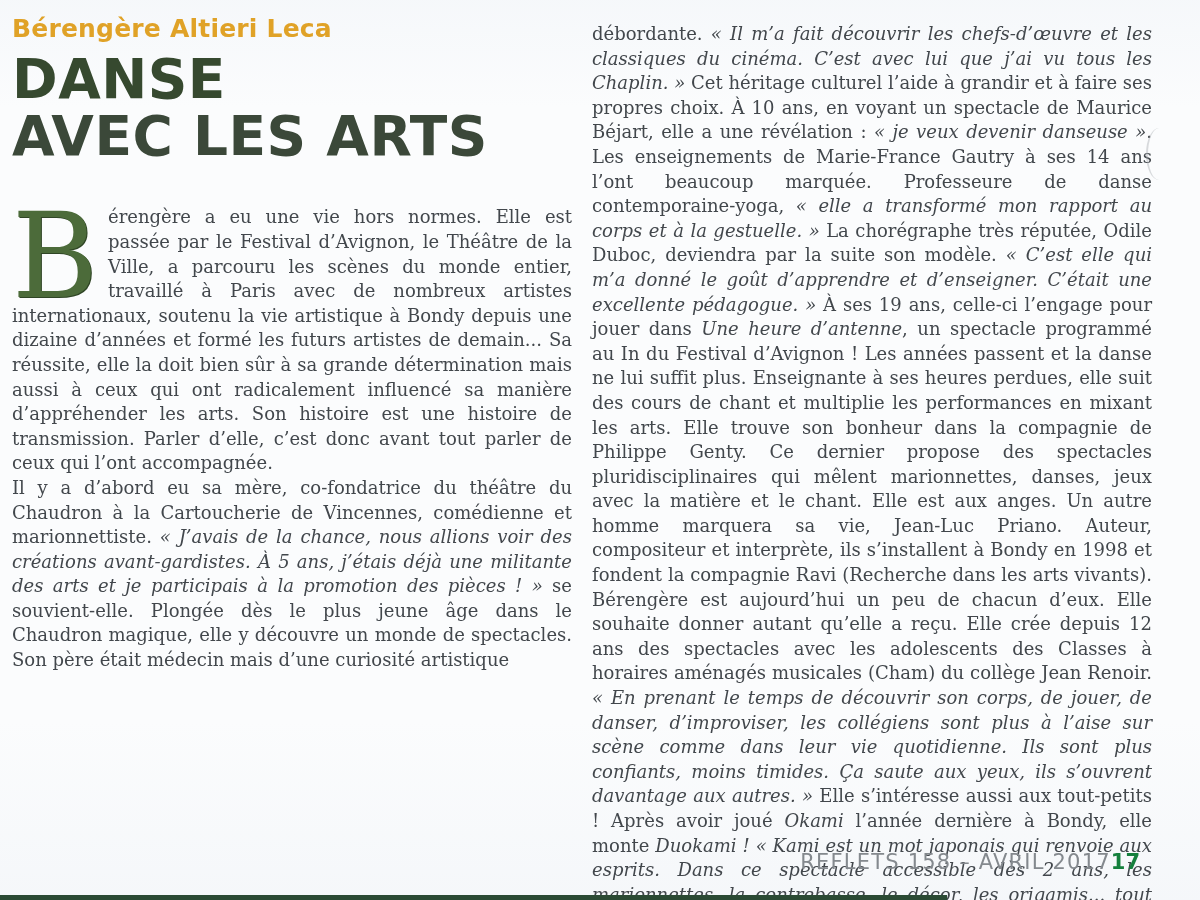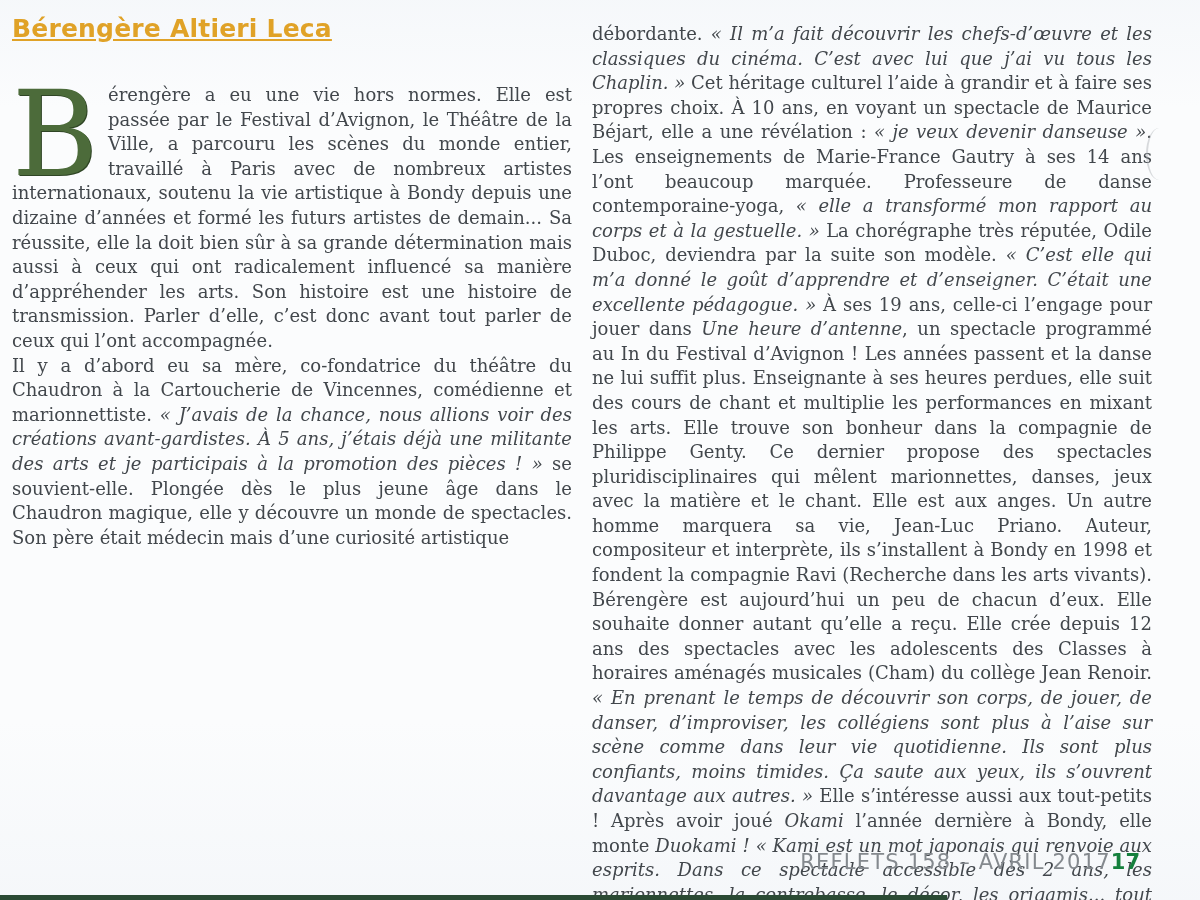--- a/index.html
+++ b/index.html
@@ -31,21 +31,20 @@
   .col { width: 560px; flex: 0 0 560px; }
   .col-right { padding-top: 8px; }
 
   .kicker {
     font-family: "DejaVu Sans", sans-serif;
     font-weight: bold;
     font-size: 25px;
     color: #e0a227;
     letter-spacing: 0.2px;
     margin-bottom: 8px;
-    text-decoration: underline;
   }
 
   .headline {
     font-family: "DejaVu Sans", sans-serif;
     font-weight: bold;
     font-size: 55px;
     line-height: 1.04;
     letter-spacing: 0.5px;
     color: #36492f;
   }
@@ -117,20 +116,24 @@
 </head>
 <body>
 
 <div class="scan-overlay"></div>
 
 <div class="content">
 
   <div class="col col-left">
     <div class="kicker">Bérengère Altieri Leca</div>
 
+    <h1 class="headline">
+      <div class="line1">DANSE</div>
+      <div class="line2">AVEC LES ARTS</div>
+    </h1>
 
 
   <p class="body-para"><span class="dropcap">B</span><span class="">érengère a eu une vie hors normes. Elle est passée par le Festival d’Avignon, le Théâtre de la Ville, a parcouru les scènes du monde entier, travaillé à Paris avec de nombreux artistes internationaux, soutenu la vie artistique à Bondy depuis une dizaine d’années et formé les futurs artistes de demain... Sa réussite, elle la doit bien sûr à sa grande détermination mais aussi à ceux qui ont radicalement influencé sa manière d’appréhender les arts. Son histoire est une histoire de transmission. Parler d’elle, c’est donc avant tout parler de ceux qui l’ont accompagnée.</span></p>
       <p class="body-para"><span class="">Il y a d’abord eu sa mère, co-fondatrice du théâtre du Chaudron à la Cartoucherie de Vincennes, comédienne et marionnettiste. </span><span class="it">« J’avais de la chance, nous allions voir des créations avant-gardistes. À 5 ans, j’étais déjà une militante des arts et je participais à la promotion des pièces ! »</span><span class=""> se souvient-elle. Plongée dès le plus jeune âge dans le Chaudron magique, elle y découvre un monde de spectacles. Son père était médecin mais d’une curiosité artistique</span></p>
     </div>
 
   <div class="col col-right">
 
   <p class="body-para"><span class="">débordante. </span><span class="it">« Il m’a fait découvrir les chefs-d’œuvre et les classiques du cinéma. C’est avec lui que j’ai vu tous les Chaplin. »</span><span class=""> Cet héritage culturel l’aide à grandir et à faire ses propres choix. À 10 ans, en voyant un spectacle de Maurice Béjart, elle a une révélation : </span><span class="it">« je veux devenir danseuse »</span><span class="">. Les enseignements de Marie-France Gautry à ses 14 ans l’ont beaucoup marquée. Professeure de danse contemporaine-yoga, </span><span class="it">« elle a transformé mon rapport au corps et à la gestuelle. »</span><span class=""> La chorégraphe très réputée, Odile Duboc, deviendra par la suite son modèle. </span><span class="it">« C’est elle qui m’a donné le goût d’apprendre et d’enseigner. C’était une excellente pédagogue. »</span><span class=""> À ses 19 ans, celle-ci l’engage pour jouer dans </span><span class="it">Une heure d’antenne</span><span class="">, un spectacle programmé au In du Festival d’Avignon ! Les années passent et la danse ne lui suffit plus. Enseignante à ses heures perdues, elle suit des cours de chant et multiplie les performances en mixant les arts. Elle trouve son bonheur dans la compagnie de Philippe Genty. Ce dernier propose des spectacles pluridisciplinaires qui mêlent marionnettes, danses, jeux avec la matière et le chant. Elle est aux anges. Un autre homme marquera sa vie, Jean-Luc Priano. Auteur, compositeur et interprète, ils s’installent à Bondy en 1998 et fondent la compagnie Ravi (Recherche dans les arts vivants). Bérengère est aujourd’hui un peu de chacun d’eux. Elle souhaite donner autant qu’elle a reçu. Elle crée depuis 12 ans des spectacles avec les adolescents des Classes à horaires aménagés musicales (Cham) du collège Jean Renoir. </span><span class="it">« En prenant le temps de découvrir son corps, de jouer, de danser, d’improviser, les collégiens sont plus à l’aise sur scène comme dans leur vie quotidienne. Ils sont plus confiants, moins timides. Ça saute aux yeux, ils s’ouvrent davantage aux autres. »</span><span class=""> Elle s’intéresse aussi aux tout-petits ! Après avoir joué </span><span class="it">Okami</span><span class=""> l’année dernière à Bondy, elle monte </span><span class="it">Duokami !</span><span class=""> </span><span class="it">« Kami est un mot japonais qui renvoie aux esprits. Dans ce spectacle accessible dès 2 ans, les marionnettes, la contrebasse, le décor, les origamis... tout s’anime et devient vivant. »</span></p>
     </div>

